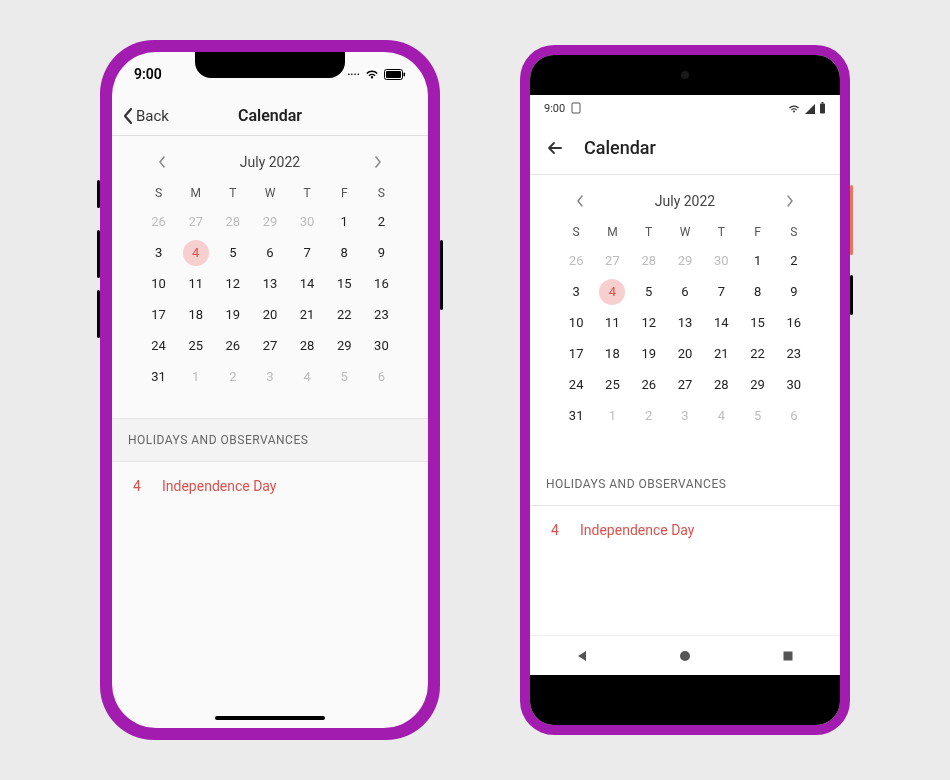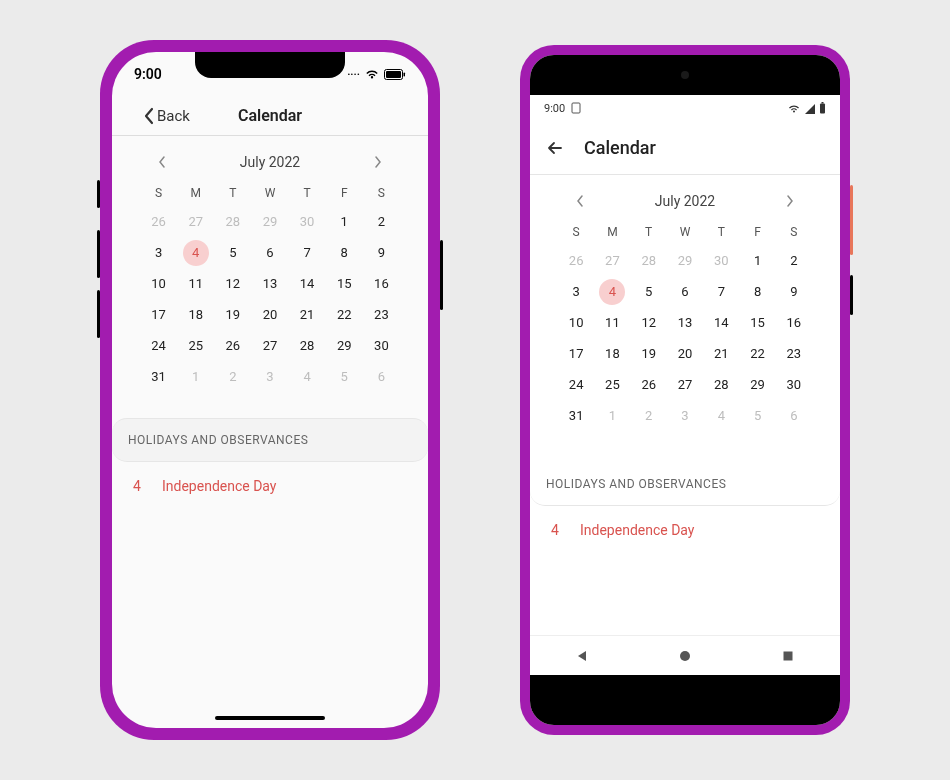--- a/index.html
+++ b/index.html
@@ -80,21 +80,21 @@
   }
   .android-status .left { display:flex; gap:6px; align-items:center;}
   .android-status .right { display:flex; gap:3px; align-items:center;}
 
   
   .ios-nav {
     height: 40px; display:flex; align-items:center; justify-content:center;
     position:relative; border-bottom:1px solid #ddd;
     font-size:16px; font-weight:600; color:#222;
   }
-  .ios-nav .back { position:absolute; left:31px; display:flex; align-items:center; gap:2px; font-weight:400; font-size:15px; color:#333;}
+  .ios-nav .back { position:absolute; left:10px; display:flex; align-items:center; gap:2px; font-weight:400; font-size:15px; color:#333;}
   .android-appbar {
     height: 54px; display:flex; align-items:center; gap:20px; padding:0 16px;
     border-bottom:1px solid #e5e5e5;
   }
   .android-appbar .title { font-size:18px; font-weight:500; color:#222;}
 
   
   .cal-wrap { padding: 8px 28px; }
   .cal-header {
     display:flex; align-items:center; justify-content:space-between;
@@ -118,21 +118,20 @@
     background:#f8cfcf;
   }
   .day.selected .num { position:relative; color:#d9534f; z-index:1;}
   .day .num { z-index:1; }
 
   
   .section-header {
     background:#f3f3f3; padding:14px 16px; font-size:12px; letter-spacing:0.5px;
     color:#666; border-top:1px solid #e6e6e6; border-bottom:1px solid #e6e6e6;
     margin-top:18px;
-    border-radius:15px;
   }
   .android .section-header { background:transparent; margin-top:24px; border-top:none;}
   .holiday-item {
     display:flex; gap:18px; padding:16px 18px; color:#d9534f; font-size:14px;
   }
   .holiday-item .dnum { width:14px; text-align:center;}
 
   
   .android-navbar {
     height:40px; display:flex; justify-content:space-around; align-items:center;

